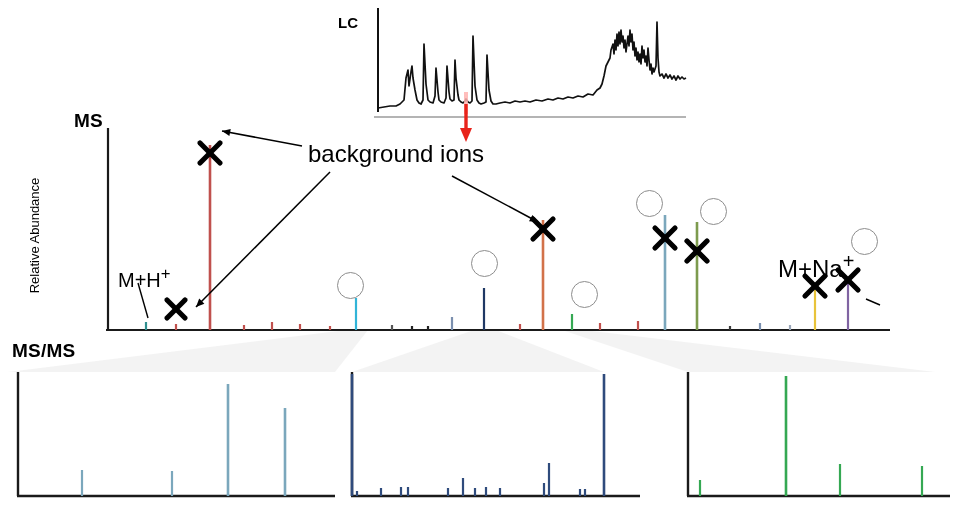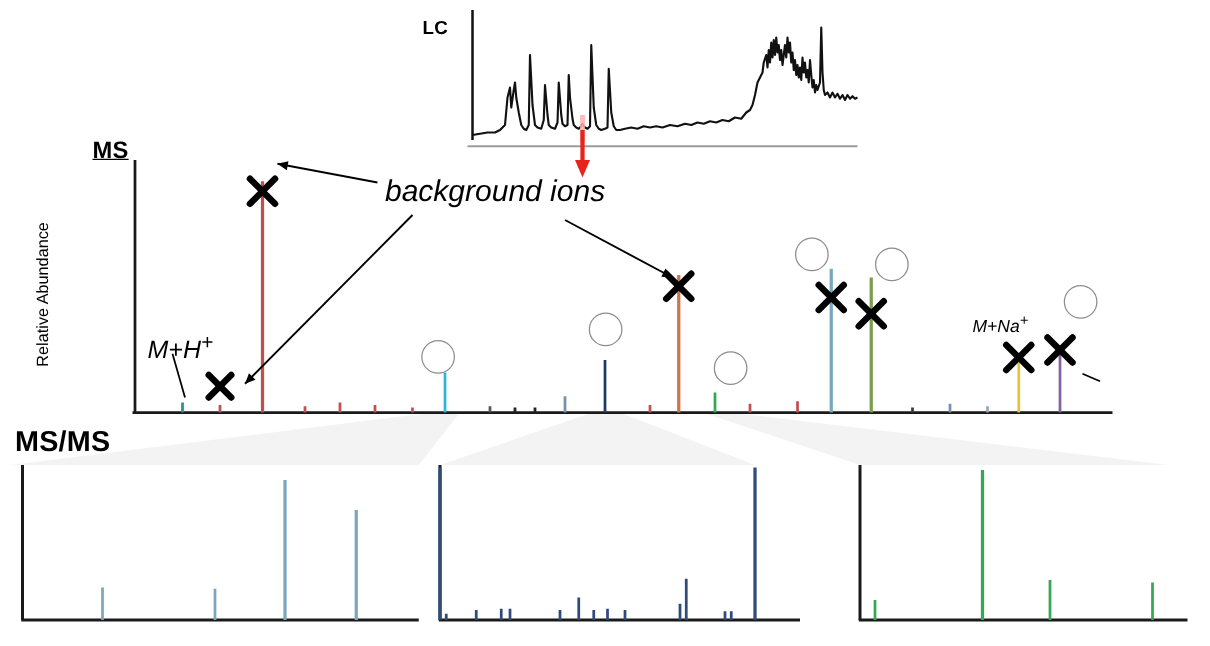--- a/index.html
+++ b/index.html
@@ -2,28 +2,28 @@
 <html><head>
 <meta charset="utf-8">
 <style>
   html,body{margin:0;padding:0;background:#ffffff;}
   body{width:968px;height:517px;position:relative;overflow:hidden;
        font-family:"Liberation Sans",sans-serif;color:#000;}
   .stage{position:absolute;left:0;top:0;width:968px;height:517px;}
   svg{display:block;}
   .lbl{position:absolute;font-weight:bold;letter-spacing:.2px;}
   #lc-label{left:338px;top:14px;font-size:15px;}
-  #ms-label{left:74px;top:110px;font-size:19px;text-decoration:underline;}
-  #msms-label{left:12px;top:340px;font-size:23px;}
+  #ms-label{left:74px;top:110px;font-size:19px;}
+  #msms-label{left:12px;top:340px;font-size:19px;}
   #yaxis-label{position:absolute;left:-31px;top:228px;width:130px;
       transform:rotate(-90deg);font-size:13px;text-align:center;}
-  .ann{position:absolute;font-size:20px;white-space:nowrap;font-style:italic;}
+  .ann{position:absolute;font-size:20px;white-space:nowrap;}
   #bg-ions-text{left:308px;top:140px;font-size:24px;}
   #mh-text{left:118px;top:264px;font-size:20px;}
-  #mna-text{left:778px;top:250px;font-size:14px;}
+  #mna-text{left:778px;top:250px;font-size:24px;}
   .circ{position:absolute;width:25px;height:25px;border:1.6px solid #8d8d8d;
      border-radius:50%;color:#6f6f6f;font-size:15px;text-align:center;
      line-height:23px;background:#fff;}
   .mz{position:absolute;font-size:13px;color:#111;}
 </style>
 </head>
 <body>
 
 <div class="stage">
   <svg id="art" width="968" height="517" viewBox="0 0 968 517">

